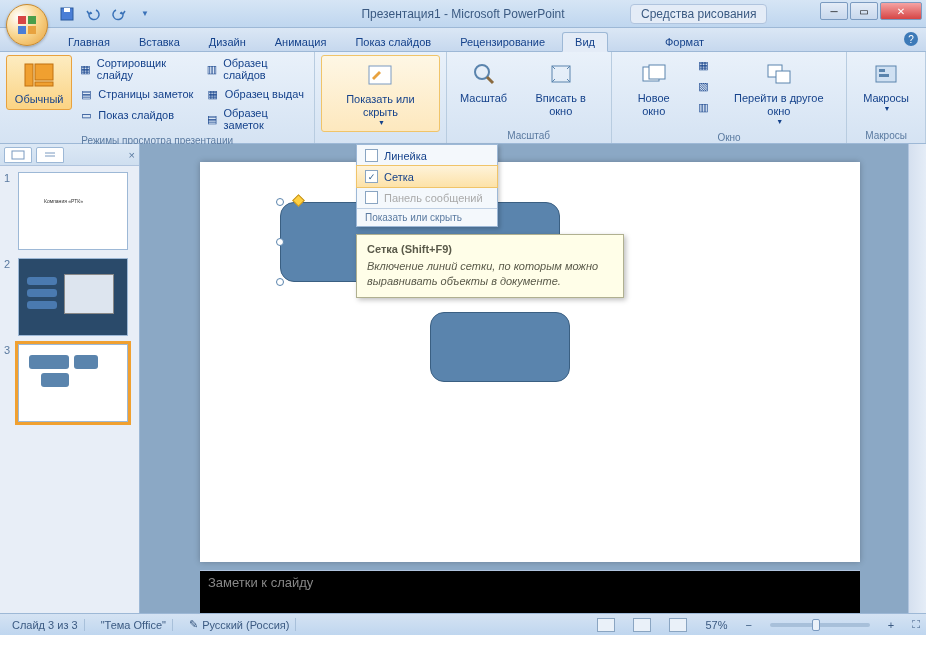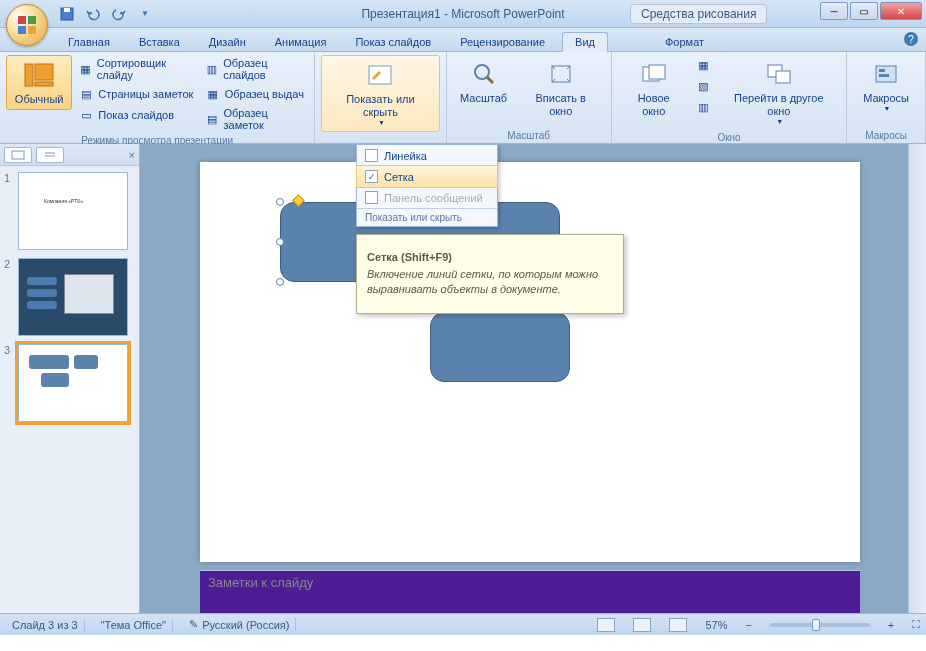--- a/index.html
+++ b/index.html
@@ -40,21 +40,21 @@
 .drop-arrow { font-size: 7px; margin-left: 2px; }
 
 
 .dropdown { position: absolute; left: 356px; top: 144px; width: 142px; background: #f4f8fc; border: 1px solid #9db8d6; box-shadow: 2px 2px 4px rgba(0,0,0,.2); z-index: 20; }
 .dd-item { display: flex; align-items: center; gap: 6px; padding: 4px 8px; font-size: 11px; color: #15428b; }
 .dd-item.hover { background: linear-gradient(#fef3da,#fde2a8); border: 1px solid #f0c469; margin: -1px; }
 .dd-check { width: 13px; height: 13px; border: 1px solid #8aa5c2; background: #fff; display: flex; align-items: center; justify-content: center; font-size: 9px; color: #2a5a8a; }
 .dd-footer { border-top: 1px solid #c0d0e4; padding: 3px 8px; font-size: 10px; color: #5a7aa0; }
 
 
-.tooltip { position: absolute; left: 356px; top: 234px; width: 268px; background: #fffee8; border: 1px solid #b0b090; box-shadow: 2px 2px 5px rgba(0,0,0,.25); padding: 16px 10px; z-index: 20; font-size: 11px; }
+.tooltip { position: absolute; left: 356px; top: 234px; width: 268px; background: #fffee8; border: 1px solid #b0b090; box-shadow: 2px 2px 5px rgba(0,0,0,.25); padding: 8px 10px; z-index: 20; font-size: 11px; }
 .tooltip-title { font-weight: bold; color: #5a5a4a; margin-bottom: 4px; }
 .tooltip-body { color: #5a5a4a; line-height: 1.35; font-style: italic; }
 
 
 .workarea { position: absolute; top: 144px; left: 0; right: 0; bottom: 22px; display: flex; background: #8ba8c5; }
 .thumb-panel { width: 140px; background: #e8eef7; border-right: 1px solid #9db8d6; display: flex; flex-direction: column; }
 .thumb-tabs { height: 22px; background: linear-gradient(#dce8f5,#cfdff0); display: flex; align-items: center; padding: 0 4px; gap: 4px; border-bottom: 1px solid #b0c4de; }
 .thumb-tab { width: 28px; height: 16px; border: 1px solid #9db8d6; background: #fff; border-radius: 2px 2px 0 0; display: flex; align-items: center; justify-content: center; }
 .thumb-close { margin-left: auto; color: #5a7aa0; font-size: 11px; cursor: pointer; }
 .thumbs { flex: 1; overflow: auto; padding: 6px 4px; }
@@ -66,21 +66,21 @@
 .slide-area { flex: 1; position: relative; overflow: hidden; }
 .slide { position: absolute; left: 60px; top: 18px; width: 660px; height: 400px; background: #fff; box-shadow: 0 0 6px rgba(0,0,0,.25); }
 .grid-dots { position: absolute; inset: 0; background-image: radial-gradient(#aaa 0.5px, transparent 0.5px); background-size: 14px 14px; background-position: 14px 14px; }
 .shape { position: absolute; background: #5a84ad; border: 1px solid #3a5f82; border-radius: 14px; }
 .shape1 { left: 80px; top: 40px; width: 280px; height: 80px; }
 .shape2 { left: 230px; top: 150px; width: 140px; height: 70px; }
 .sel-handle { position: absolute; width: 8px; height: 8px; background: #fff; border: 1px solid #5a84ad; border-radius: 50%; }
 .rot-handle { position: absolute; width: 9px; height: 9px; background: #8ed04f; border: 1px solid #4a8020; border-radius: 50%; }
 .adj-handle { position: absolute; width: 9px; height: 9px; background: #ffd040; border: 1px solid #c09020; transform: rotate(45deg); }
 
-.notes { position: absolute; left: 60px; top: 426px; width: 660px; height: 50px; background: #4c1d95; border-top: 1px solid #b0c4de; padding: 4px 8px; font-size: 13px; color: #888; }
+.notes { position: absolute; left: 60px; top: 426px; width: 660px; height: 50px; background: #000000; border-top: 1px solid #b0c4de; padding: 4px 8px; font-size: 13px; color: #888; }
 .vscroll { position: absolute; right: 0; top: 0; bottom: 0; width: 18px; background: linear-gradient(90deg,#d5e0ef,#e5edf7); border-left: 1px solid #b0c4de; }
 
 
 .statusbar { position: absolute; bottom: 16px; left: 0; right: 0; height: 22px; background: linear-gradient(#d5e3f3,#bfd6ef); border-top: 1px solid #9db8d6; display: flex; align-items: center; font-size: 11px; color: #3b5a82; padding: 0 6px; gap: 10px; }
 .status-seg { padding: 0 6px; border-right: 1px solid #a8c0da; }
 .status-right { margin-left: auto; display: flex; align-items: center; gap: 18px; }
 .view-btn { width: 18px; height: 14px; border: 1px solid #8aa5c2; background: #eaf1f9; }
 .zoom-slider { width: 100px; height: 4px; background: #a8c0da; position: relative; border-radius: 2px; }
 .zoom-thumb { position: absolute; left: 42px; top: -4px; width: 8px; height: 12px; background: #eaf1f9; border: 1px solid #7a9ac0; border-radius: 2px; }
 

